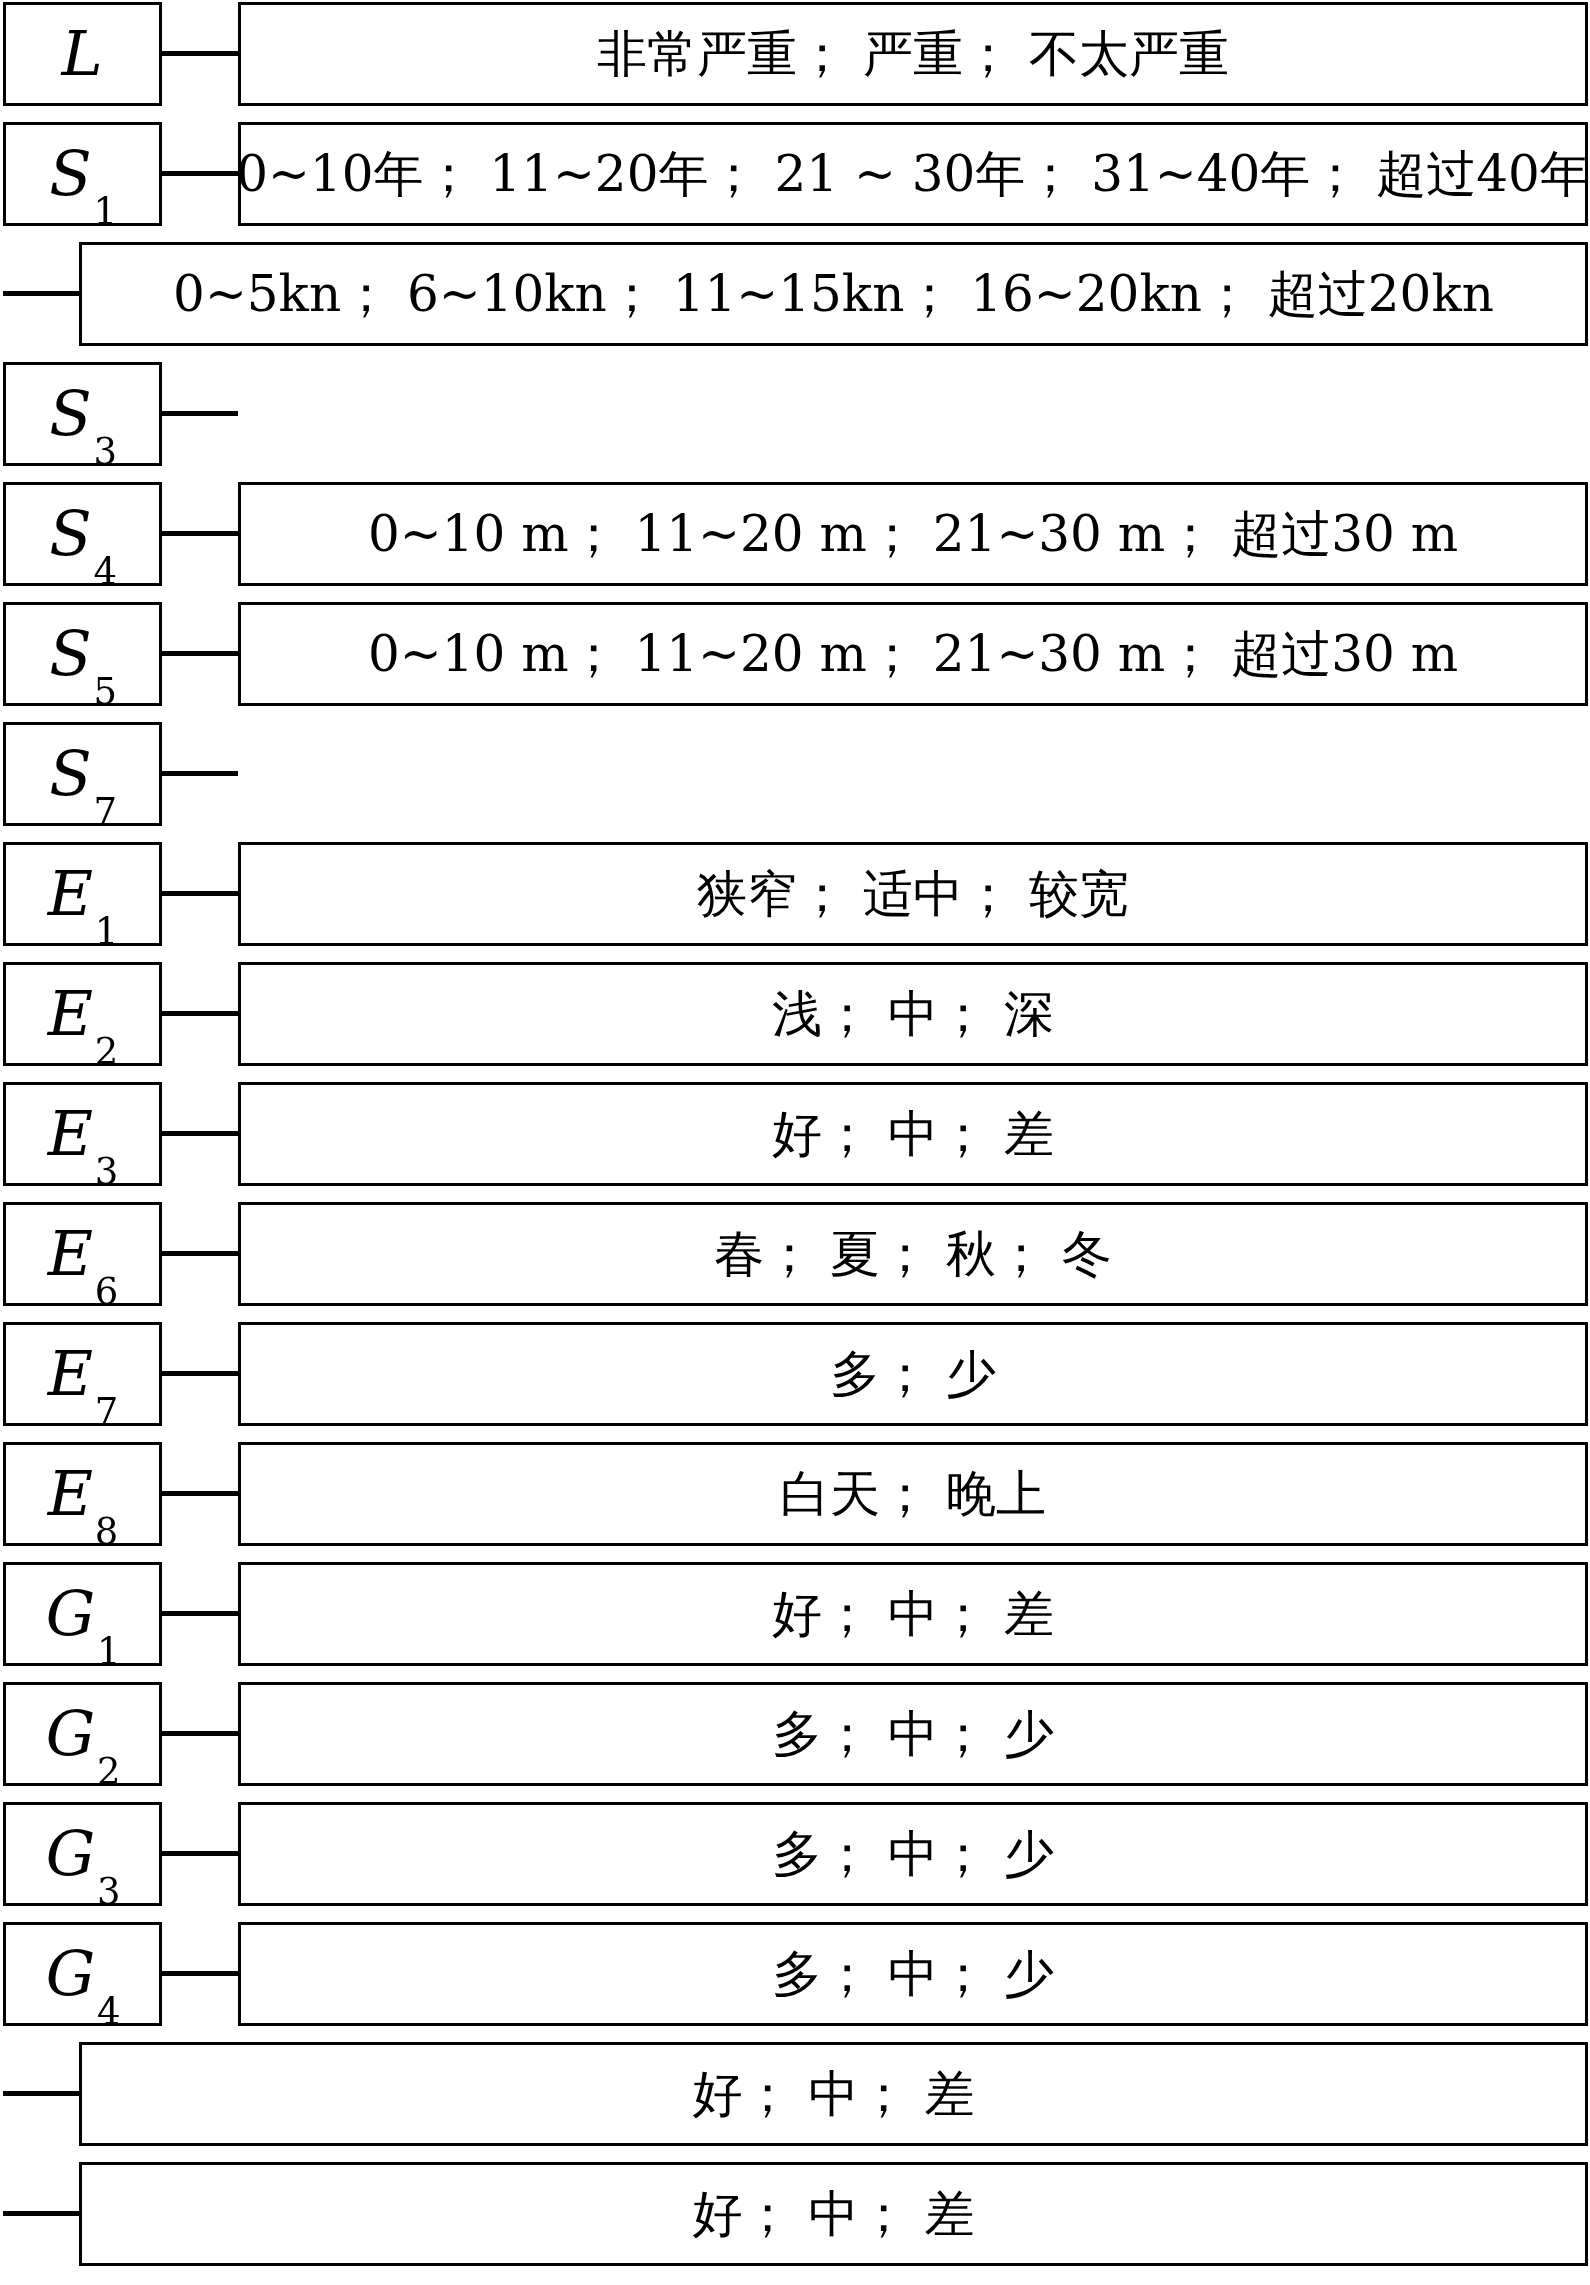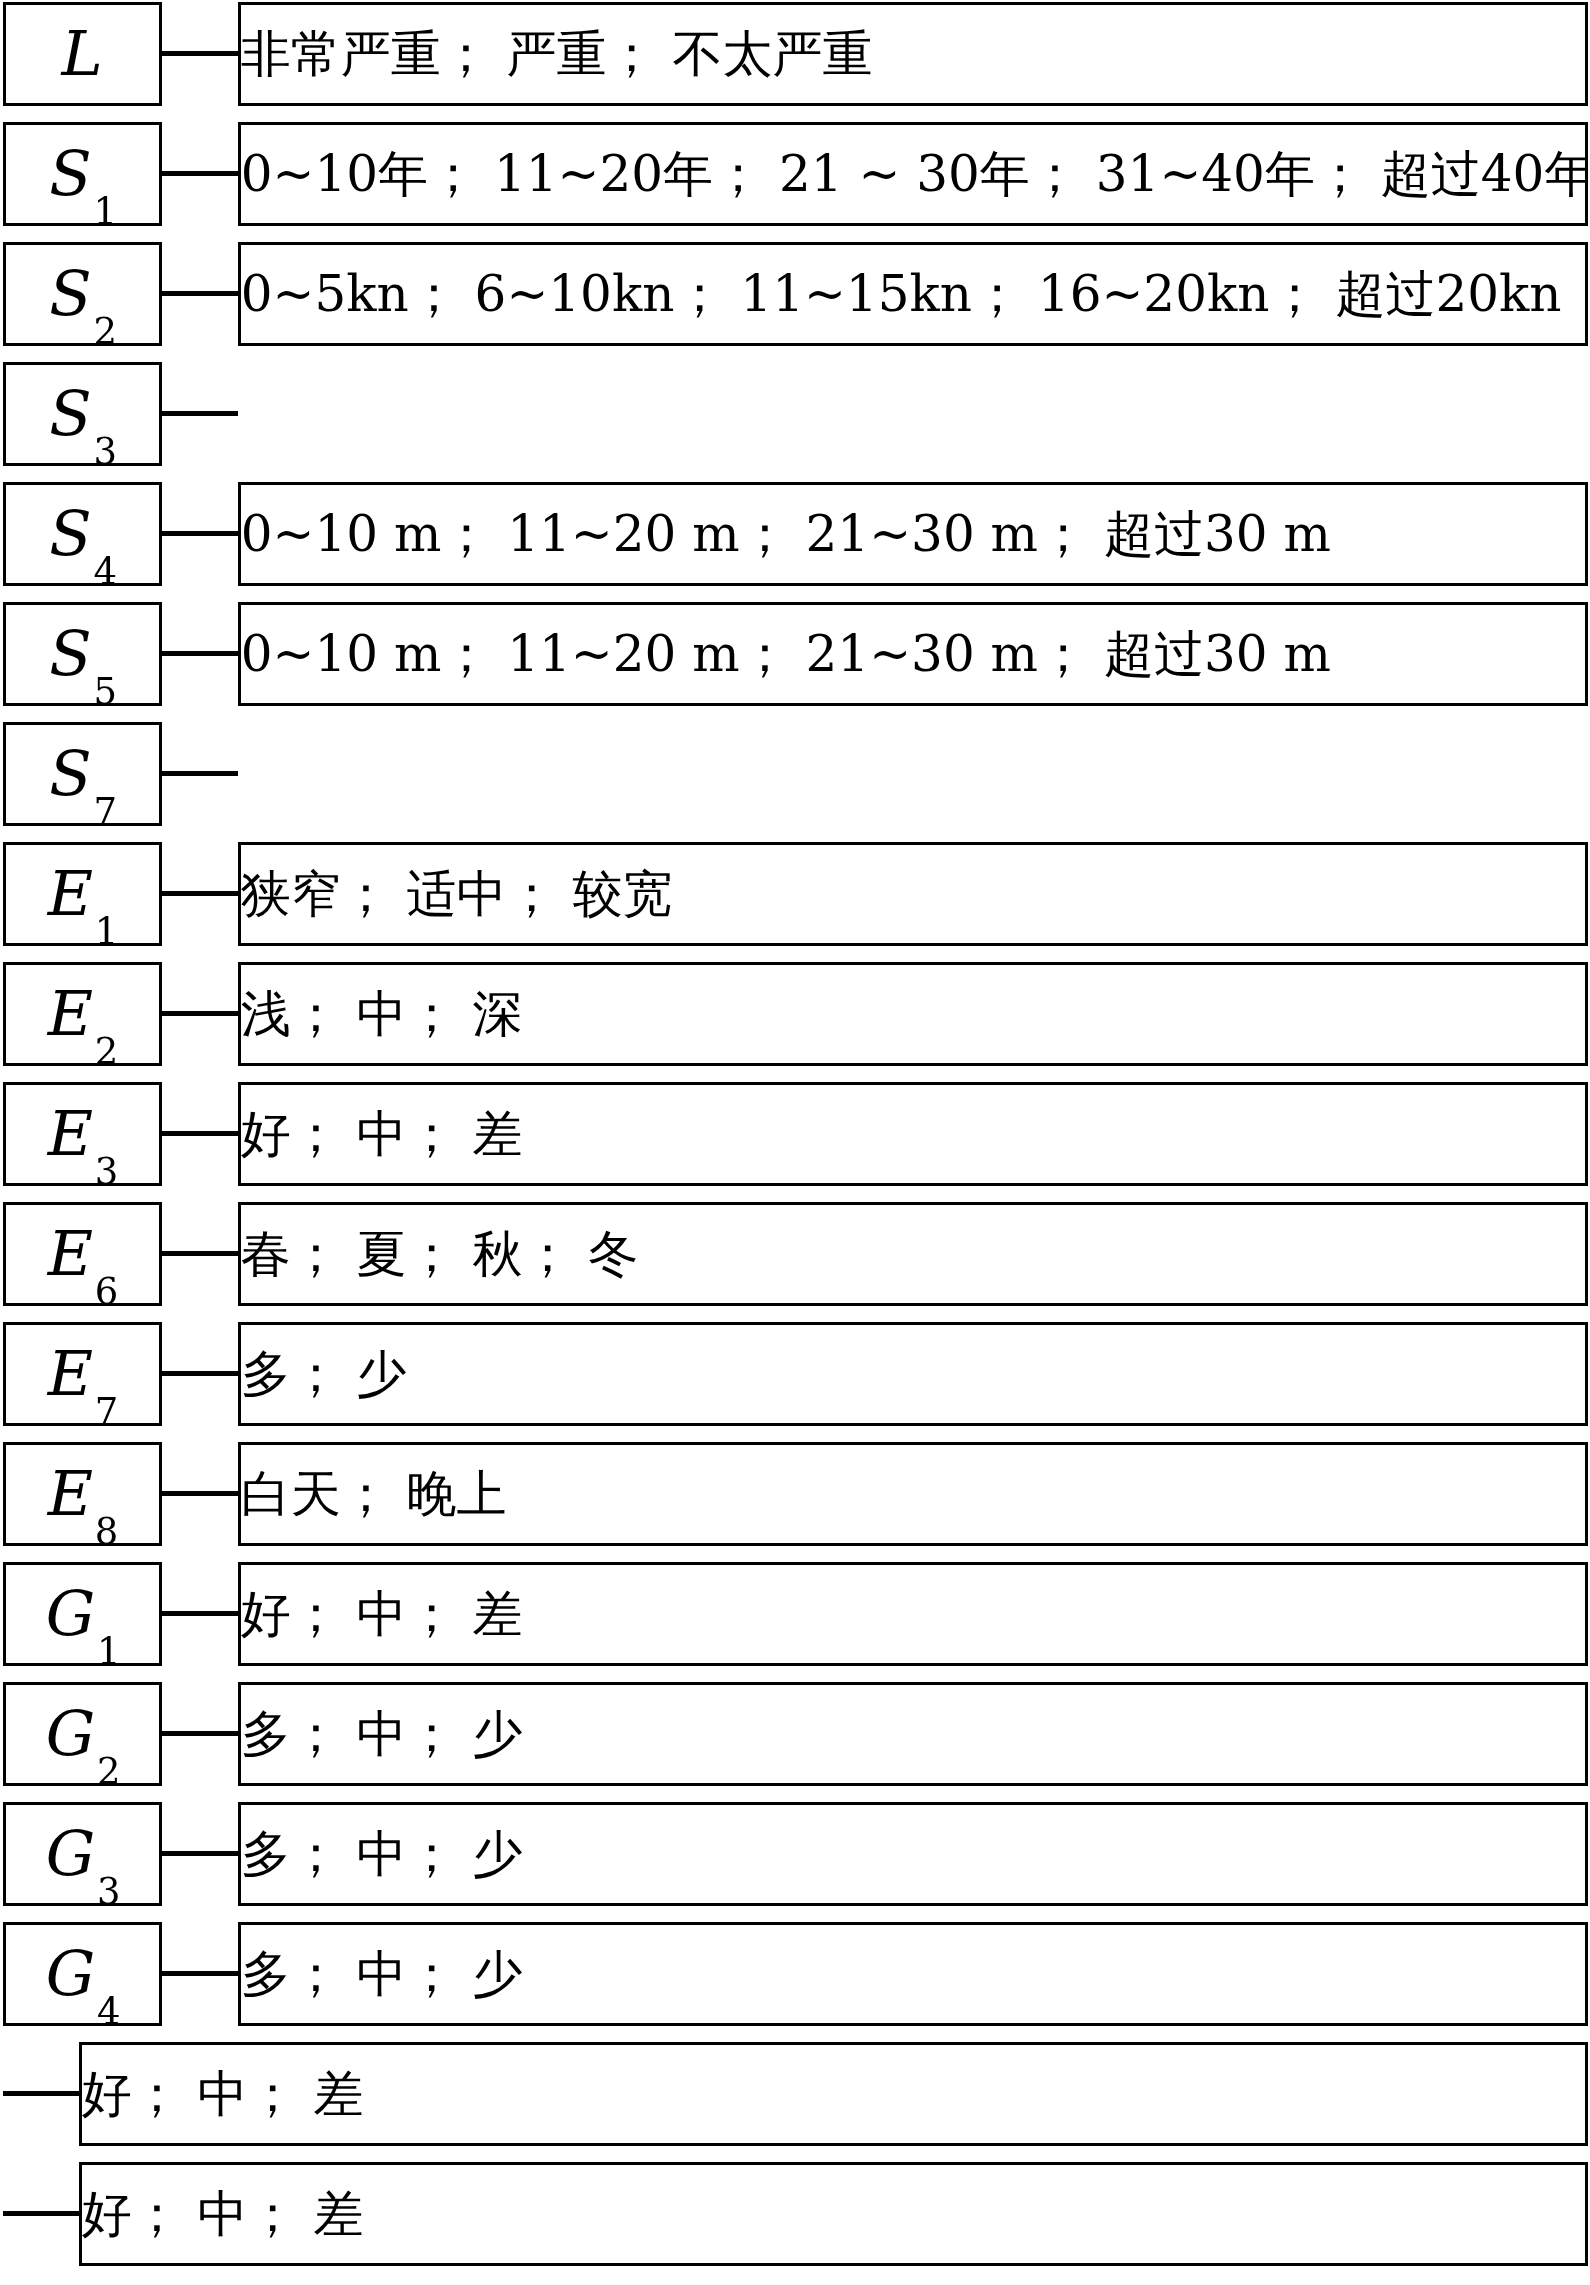--- a/index.html
+++ b/index.html
@@ -45,20 +45,21 @@
     height: 5.3px;
     background: #000000;
   }
   .value-box {
     flex: 1 1 auto;
     box-sizing: border-box;
     height: 104px;
     border: 3.6px solid #000000;
     display: flex;
     align-items: center;
+    justify-content: center;
     overflow: hidden;
   }
   .value-text {
     font-size: 50px;
     line-height: 1;
     white-space: nowrap;
     text-align: center;
   }
 </style>
 </head>
@@ -80,23 +81,20 @@
     <div class="label-box">
       <span class="label-letter"><span>S</span><sub class="label-sub">1</sub></span>
     </div>
     <div class="connector"></div>
     <div class="value-box">
       <span class="value-text">0~10年； 11~20年； 21 ~ 30年； 31~40年； 超过40年</span>
     </div>
   </div>
 
   <div class="row">
-    <div class="label-box">
-      <span class="label-letter"><span>S</span><sub class="label-sub">2</sub></span>
-    </div>
     <div class="connector"></div>
     <div class="value-box">
       <span class="value-text">0~5kn； 6~10kn； 11~15kn； 16~20kn； 超过20kn</span>
     </div>
   </div>
 
   <div class="row">
     <div class="label-box">
       <span class="label-letter"><span>S</span><sub class="label-sub">3</sub></span>
     </div>

